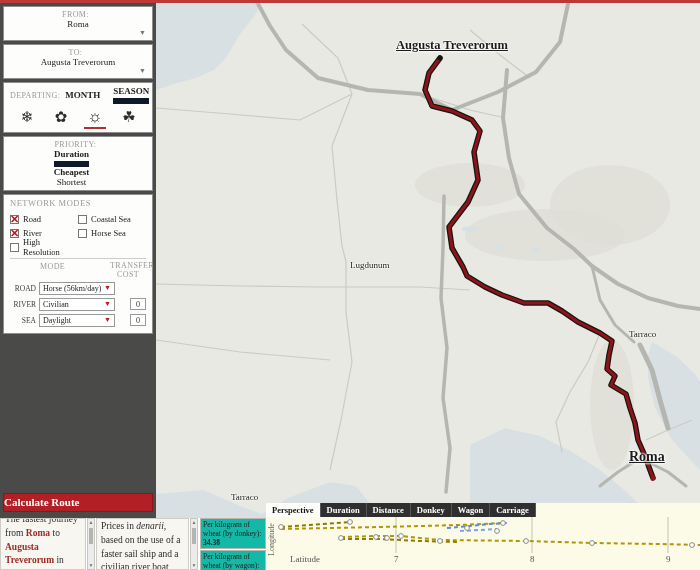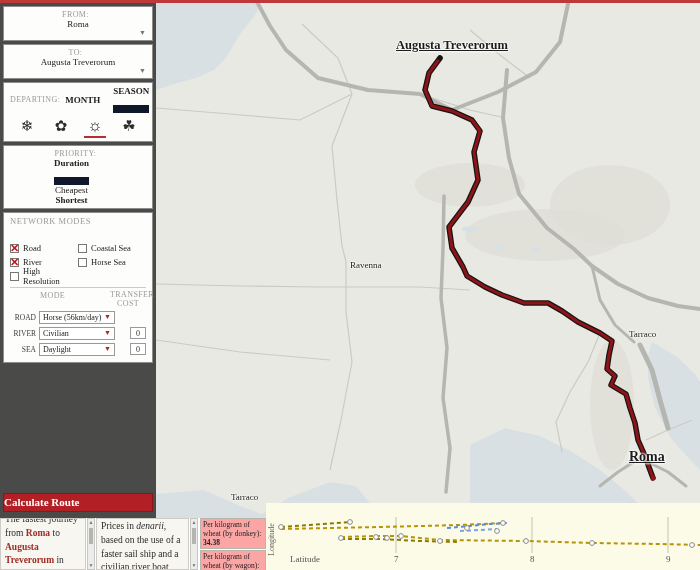--- a/index.html
+++ b/index.html
@@ -23,25 +23,25 @@
          border-right:1px solid #161616; cursor:pointer; }
   .tab:last-child { border-right:none; }
   .tab.selected { background:#3e3e3e; }
   .panels { padding:3px; }
   .panel { background:#fdfdfb; border:1px solid #8d8d8d; margin-bottom:3px; padding:3px 6px;flex-direction:column; }
   .row { display:flex; align-items:center; }
   .lbl { color:#9a9a97; font-size:8px; letter-spacing:.4px; margin-right:5px; }
   .val { color:#222; font-size:9px; }
   .dd-arrow { margin-left:auto; color:#777; font-size:7px; }
   .opt { font-size:9px; font-weight:bold; color:#222; margin-right:13px; cursor:pointer; }
-  .opt.selected { border-bottom:8px solid #0f172a; padding-bottom:9px; }
+  .opt.selected { border-bottom:6px solid #0f172a; padding-bottom:2px; }
   .seasons { display:flex; justify-content:space-around; margin-top:3px; }
   .season { font-size:15px; color:#2c2c2c; line-height:20px; text-align:center; width:22px; cursor:pointer; }
   .season.selected { border-bottom:2px solid #b23030; font-size:17px; }
-  .net-title { color:#9a9a97; font-size:8.5px; letter-spacing:.5px; margin-bottom:16px; }
+  .net-title { color:#9a9a97; font-size:8.5px; letter-spacing:.5px; margin-bottom:5px; }
   .chk-grid { display:grid; grid-template-columns:1fr 1fr; grid-auto-flow:column;
               grid-template-rows:repeat(3,12px); row-gap:2px; }
   .chk { display:flex; align-items:center; font-size:8.5px; color:#222; cursor:pointer; }
   .chk .box { width:9px; height:9px; border:1px solid #777; background:#fff; margin-right:4px;
               position:relative; flex:none; }
   .chk .box .x { position:absolute; left:-1px; top:-3px; color:#c01818; font-size:11px; font-weight:bold; }
   .divider { border-top:1px solid #ccc; margin:5px 0 3px; }
   .mode-head { display:flex; font-size:8px; color:#9a9a97; letter-spacing:.4px; margin-bottom:2px; }
   .mode-head .mh1 { margin-left:30px; }
   .mode-head .mh2 { margin-left:auto; width:36px; line-height:1.1; text-align:center; }
@@ -66,21 +66,21 @@
   #col2 { left:96px; width:93px; }
   .seg-red { color:#9e2b25; font-weight:bold; }
   .seg-bold { font-weight:bold; }
   .seg-italic { font-style:italic; }
   .vscroll { position:absolute; top:0; width:8px; height:52px; background:#ececea; border:1px solid #c6c6c2; }
   #sb1 { left:87px; } #sb2 { left:190px; }
   .vscroll .arr { position:absolute; left:0; width:100%; text-align:center; font-size:5px; color:#777; line-height:7px; }
   .vscroll .arr.up { top:0; } .vscroll .arr.dn { bottom:0; }
   .vscroll .thumb { position:absolute; left:1px; width:4px; top:9px; height:16px; background:#b5b5b0; }
   #col3 { position:absolute; left:200px; top:0; width:66px; height:52px; }
-  .price-box { background:#fca5a5; border:1px solid #b9b6ae; margin-bottom:1px; padding:1px 2px;
+  .price-box { background:#14b8a6; border:1px solid #b9b6ae; margin-bottom:1px; padding:1px 2px;
                font-size:7.5px; line-height:1.2; color:#222; }
   .price-box b { font-weight:bold; }
 
   
   .chartpanel { position:absolute; left:266px; top:503px; width:434px; height:67px; background:#fbfbe7; z-index:25; }
   .ctabs { position:absolute; left:0; top:0; height:14px; display:inline-flex; }
   .ctab { background:#2f2f2f; color:#fff; font-size:8.5px; font-weight:bold; padding:0 6px;
           line-height:14px; border-right:1px solid #565656; cursor:pointer; }
   .ctab.selected { background:#fdfdfa; color:#141414; }
   .chart-svg { position:absolute; left:0; top:14px; }
@@ -127,21 +127,21 @@
         <ellipse cx="470" cy="229" rx="8" ry="3" fill="#d8e0e4"></ellipse>
         <ellipse cx="500" cy="247" rx="6" ry="3" fill="#d8e0e4"></ellipse>
         <ellipse cx="536" cy="250" rx="5" ry="2.5" fill="#d8e0e4"></ellipse>
         <polyline points="440,58 429,73 425,90 432,106 452,111 472,120 480,131 474,152 478,180 468,202 449,227 452,248 463,267 467,276 485,287 502,295 524,303 548,303 562,311 578,322 600,333 612,341 609,355 607,369 615,376 611,385 626,394 630,408 635,423 638,440 645,456 650,470 653,478" fill="none" stroke="#181414" stroke-width="5.5" stroke-linejoin="round" stroke-linecap="round"></polyline>
         <polyline points="440,58 429,73 425,90 432,106 452,111 472,120 480,131 474,152 478,180 468,202 449,227 452,248 463,267 467,276 485,287 502,295 524,303 548,303 562,311 578,322 600,333 612,341 609,355 607,369 615,376 611,385 626,394 630,408 635,423 638,440 645,456 650,470 653,478" fill="none" stroke="#8e1418" stroke-width="3" stroke-linejoin="round" stroke-linecap="round"></polyline>
         <circle cx="440" cy="58" r="2.5" fill="#181414"></circle>
         <circle cx="653" cy="478" r="2.5" fill="#8e1418"></circle>
       </svg>
       <div class="map-label big" style="left: 240px; top: 35px; font-size: 12.5px;">Augusta Treverorum</div>
       <div class="map-label big" style="left: 473px; top: 446px; font-size: 14px;">Roma</div>
-      <div class="map-label" style="left: 194px; top: 257px; font-size: 9px;">Ravenna</div>
+      <div class="map-label" style="left: 194px; top: 257px; font-size: 9px;">Lugdunum</div>
       <div class="map-label" style="left: 473px; top: 326px; font-size: 9px;">Tarraco</div>
       <div class="map-label" style="left: 75px; top: 489px; font-size: 9px; text-align: right;">Tarraco</div>
     </div>
 
   <aside class="sidebar">
     <div class="panels">
       <div class="panel row">
         <span class="lbl">FROM:</span>
         <span class="val">Roma</span>
         <span class="dd-arrow">▼</span>
@@ -160,22 +160,22 @@
         <div class="seasons" id="seasons">
             <span class="season">❄</span>
             <span class="season">✿</span>
             <span class="season selected">☼</span>
             <span class="season">☘</span>
           </div>
       </div>
       <div class="panel row">
         <span class="lbl">PRIORITY:</span>
         <span class="opt selected">Duration</span>
-        <span class="opt" style="font-weight:normal">Cheapest</span>
-        <span class="opt" style="font-weight:bold">Shortest</span>
+        <span class="opt" style="font-weight:bold">Cheapest</span>
+        <span class="opt" style="font-weight:normal">Shortest</span>
       </div>
       <div class="panel">
         <div class="net-title">NETWORK MODES</div>
         <div class="chk-grid" id="chkgrid">
             <div class="chk">
               <span class="box">
                 <span class="x">✕</span>
               </span>
               <span>Road</span>
             </div>
@@ -251,20 +251,28 @@
       <div class="thumb"></div>
       <div class="arr dn">▼</div>
     </div>
     <div id="col3">
         <div class="price-box"><span>Per kilogram of wheat (by donkey): </span><b>34.38</b></div>
         <div class="price-box"><span>Per kilogram of wheat (by wagon): </span></div>
       </div>
   </div>
 
   <div class="chartpanel">
+    <div class="ctabs" id="ctabs">
+        <div class="ctab selected">Perspective</div>
+        <div class="ctab">Duration</div>
+        <div class="ctab">Distance</div>
+        <div class="ctab">Donkey</div>
+        <div class="ctab">Wagon</div>
+        <div class="ctab">Carriage</div>
+      </div>
     <svg class="chart-svg" id="chartsvg" width="434" height="53">
         <line x1="130" y1="0" x2="130" y2="36" stroke="#d6d6c8" stroke-width="1.5"></line>
         <line x1="266" y1="0" x2="266" y2="36" stroke="#d6d6c8" stroke-width="1.5"></line>
         <line x1="402" y1="0" x2="402" y2="36" stroke="#d6d6c8" stroke-width="1.5"></line>
         <polyline points="15,10 84,5" fill="none" stroke="#8f7a00" stroke-width="2" stroke-dasharray="4,3"></polyline>
         <polyline points="15,12 114,10 194,8 237,6" fill="none" stroke="#b3940a" stroke-width="2" stroke-dasharray="4,3"></polyline>
         <polyline points="75,20 110,19 135,19 174,23 260,24 326,26 394,27 434,28" fill="none" stroke="#b3940a" stroke-width="2" stroke-dasharray="4,3"></polyline>
         <polyline points="75,22 114,22 154,24 194,25" fill="none" stroke="#8f7a00" stroke-width="2" stroke-dasharray="4,3"></polyline>
         <polyline points="181,11 204,9 224,7 241,6" fill="none" stroke="#5b8dd9" stroke-width="2" stroke-dasharray="4,3"></polyline>
         <polyline points="194,14 214,13 231,12" fill="none" stroke="#7aa6e8" stroke-width="2" stroke-dasharray="4,3"></polyline>

